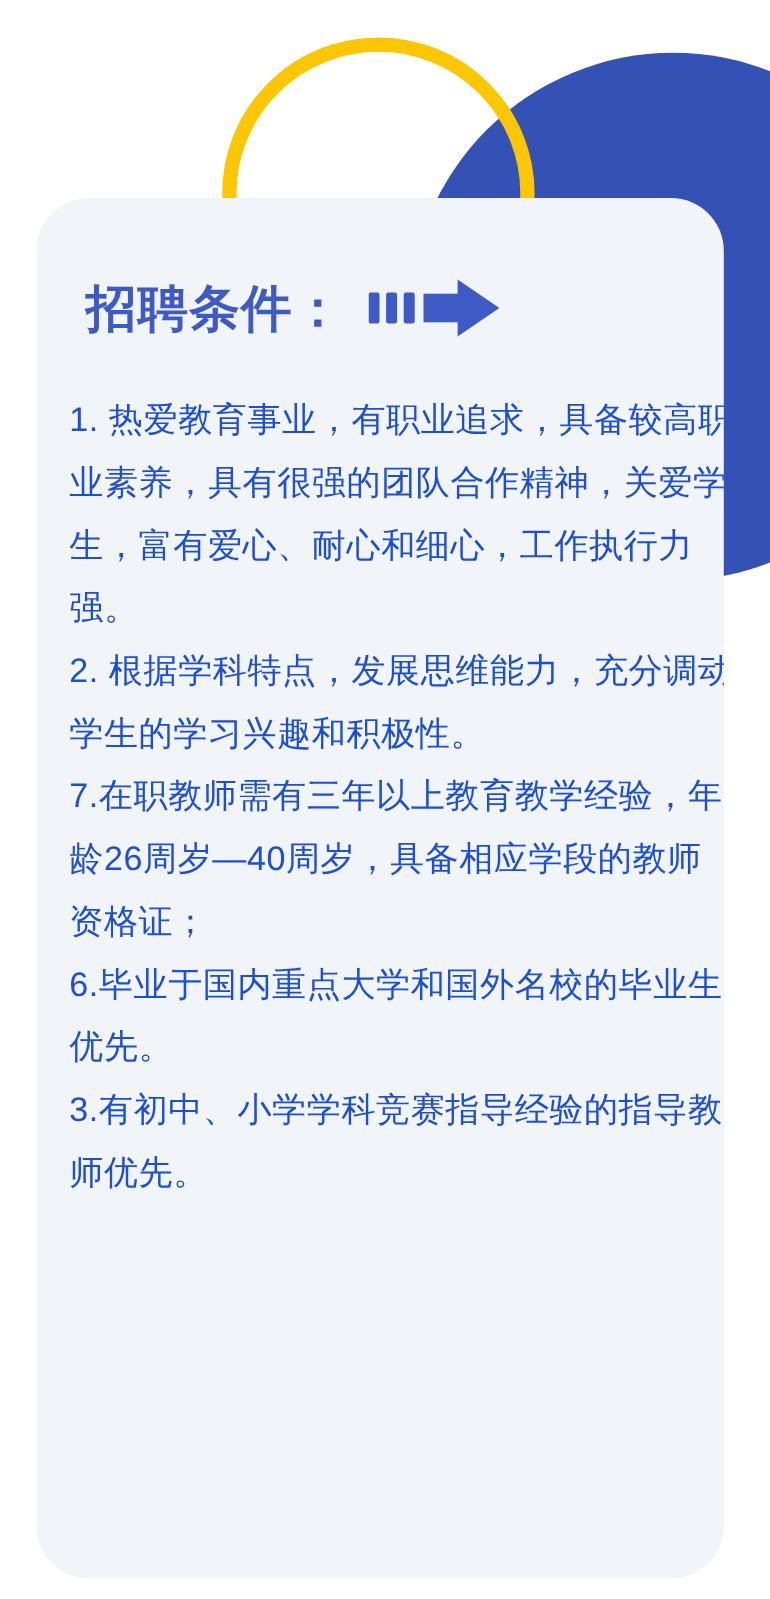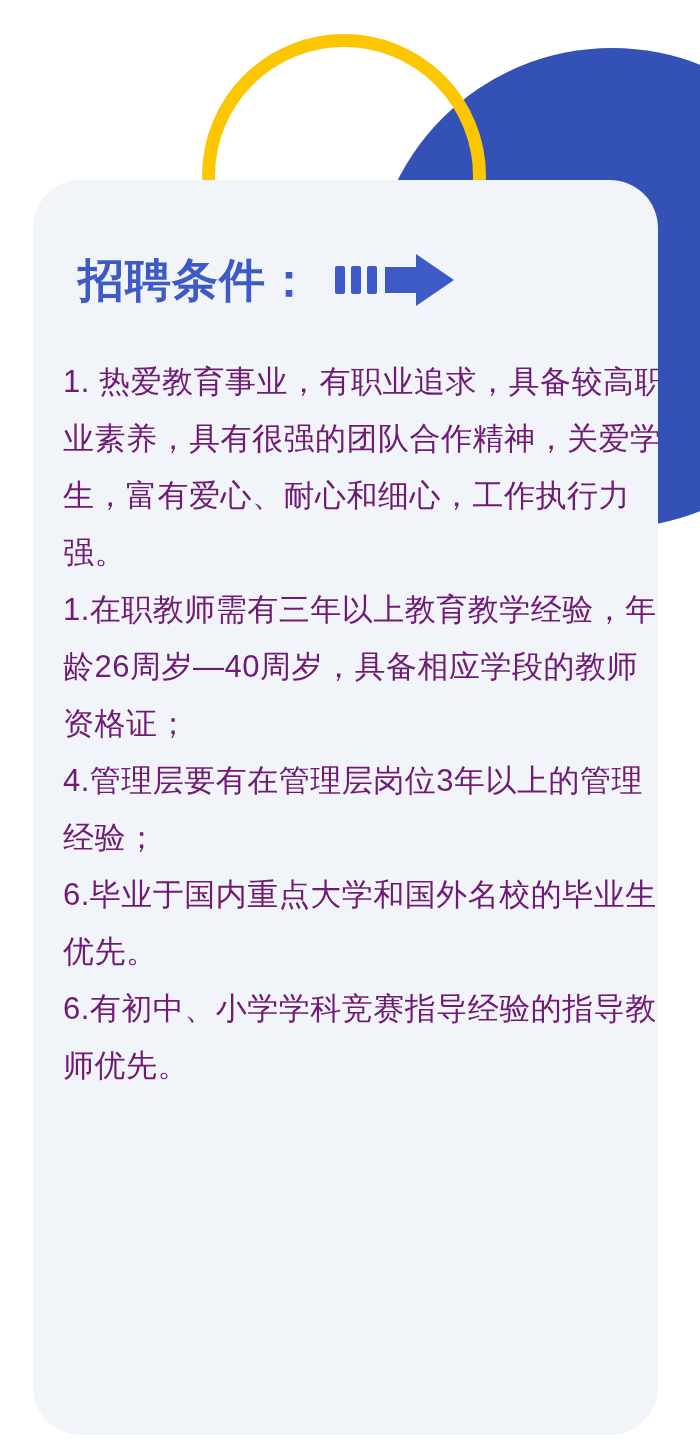--- a/index.html
+++ b/index.html
@@ -68,21 +68,21 @@
     display: block;
   }
   .req-list {
     margin-top: 45px;
   }
   .req-list p {
     margin: 0;
     padding: 0;
     font-size: 31px;
     line-height: 57px;
-    color: #701a75;
+    color: #1d4ed8;
     white-space: pre;
     letter-spacing: 0.5px;
   }
 </style>
 </head>
 <body>
 
 <div class="blue-circle" style="background: rgb(52, 81, 182);"></div>
 <div class="yellow-ring" style="border-color: rgb(252, 198, 1);"></div>
 
@@ -98,23 +98,23 @@
         <polygon points="81,2 81,54 119,28"></polygon>
       </g>
     </svg>
   </div>
 
   <div class="req-list">
     <p>1. 热爱教育事业，有职业追求，具备较高职
 业素养，具有很强的团队合作精神，关爱学
 生，富有爱心、耐心和细心，工作执行力
 强。</p>
-    <p>1.在职教师需有三年以上教育教学经验，年
+    <p>2. 根据学科特点，发展思维能力，充分调动
+学生的学习兴趣和积极性。</p>
+    <p>7.在职教师需有三年以上教育教学经验，年
 龄26周岁—40周岁，具备相应学段的教师
 资格证；</p>
-    <p>4.管理层要有在管理层岗位3年以上的管理
-经验；</p>
     <p>6.毕业于国内重点大学和国外名校的毕业生
 优先。</p>
-    <p>6.有初中、小学学科竞赛指导经验的指导教
+    <p>3.有初中、小学学科竞赛指导经验的指导教
 师优先。</p>
   </div>
 </div>
 
 </body></html>

